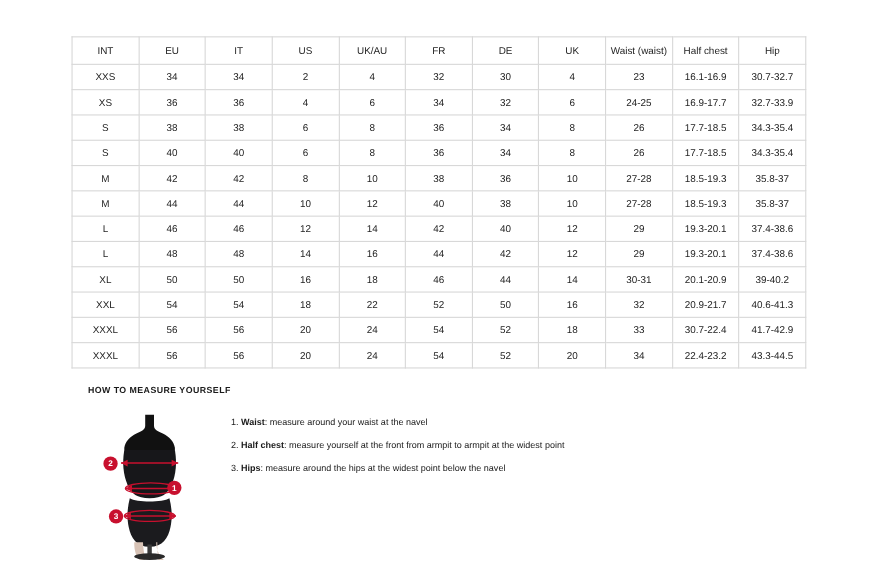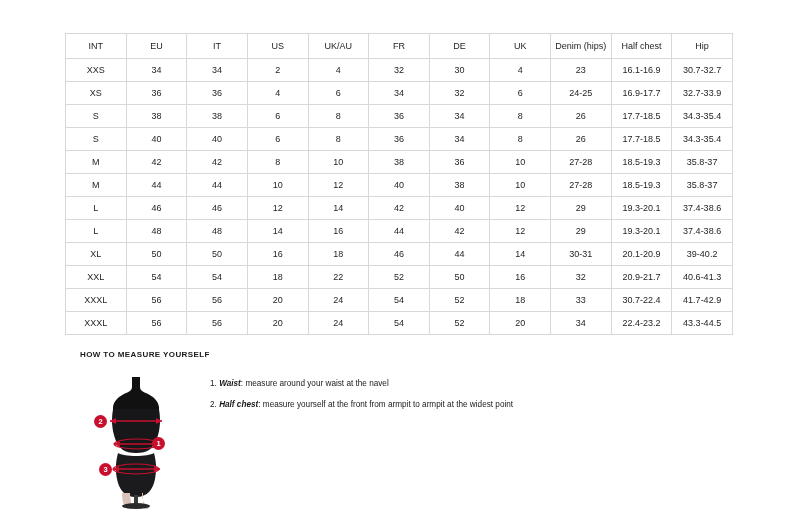--- a/index.html
+++ b/index.html
@@ -80,21 +80,20 @@
     padding-top: 10px;
   }
   .note {
     font-size: 8.2px;
     color: #1a1a1a;
     margin-bottom: 11px;
     line-height: 1.2;
   }
   .note b {
     font-weight: bold;
-    font-style: italic;
   }
 
   
   .mannequin {
     position: absolute;
     left: 0;
     top: 0;
   }
   .badge {
     position: absolute;
@@ -122,21 +121,21 @@
       <thead>
         <tr>
           <td>INT</td>
           <td>EU</td>
           <td>IT</td>
           <td>US</td>
           <td>UK/AU</td>
           <td>FR</td>
           <td>DE</td>
           <td>UK</td>
-          <td>Denim (hips)</td>
+          <td>Waist (waist)</td>
           <td>Half chest</td>
           <td>Hip</td>
         </tr>
       </thead>
       <tbody>
         <tr>
           <td>XXS</td>
           <td>34</td>
           <td>34</td>
           <td>2</td>
@@ -337,18 +336,22 @@
 
       <div class="notes">
         <div class="note">
           <span>1.</span>
           <b>Waist</b><span>: measure around your waist at the navel</span>
         </div>
         <div class="note">
           <span>2.</span>
           <b>Half chest</b><span>: measure yourself at the front from armpit to armpit at the widest point</span>
         </div>
+        <div class="note">
+          <span>3.</span>
+          <b>Hips</b><span>: measure around the hips at the widest point below the navel</span>
+        </div>
       </div>
 
     </div>
   </div>
 
 </div>
 
 </body></html>

